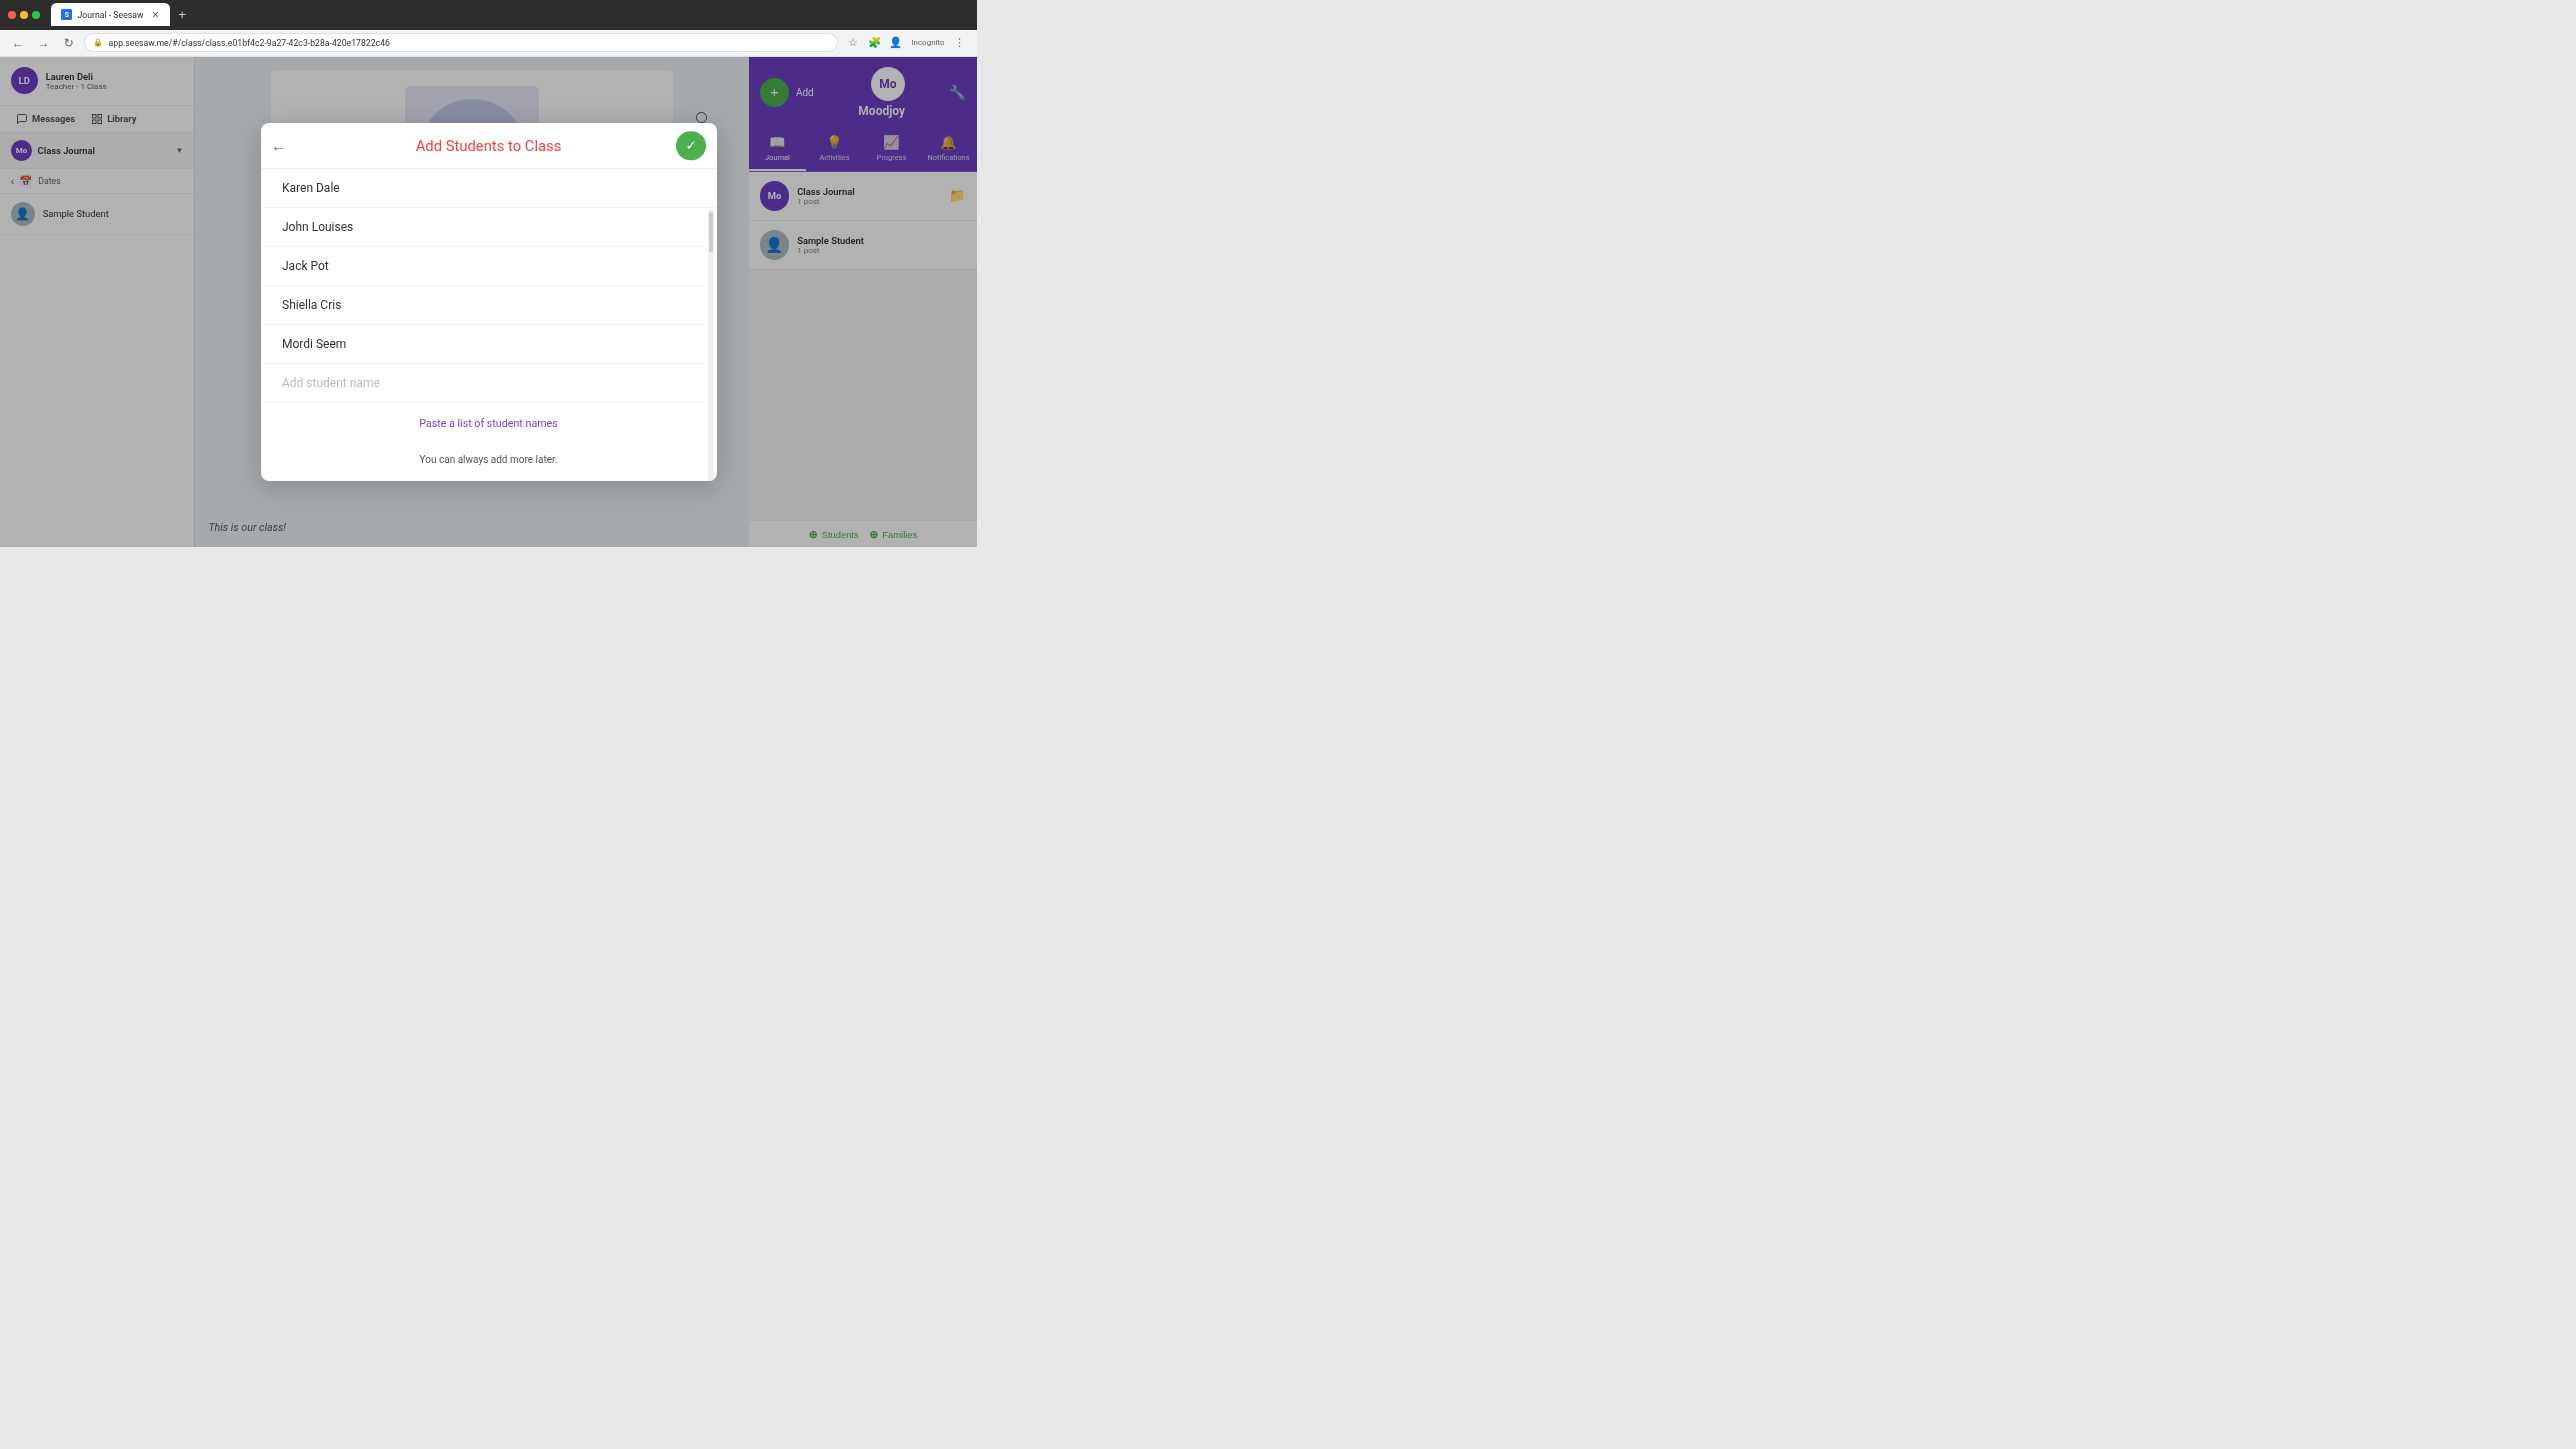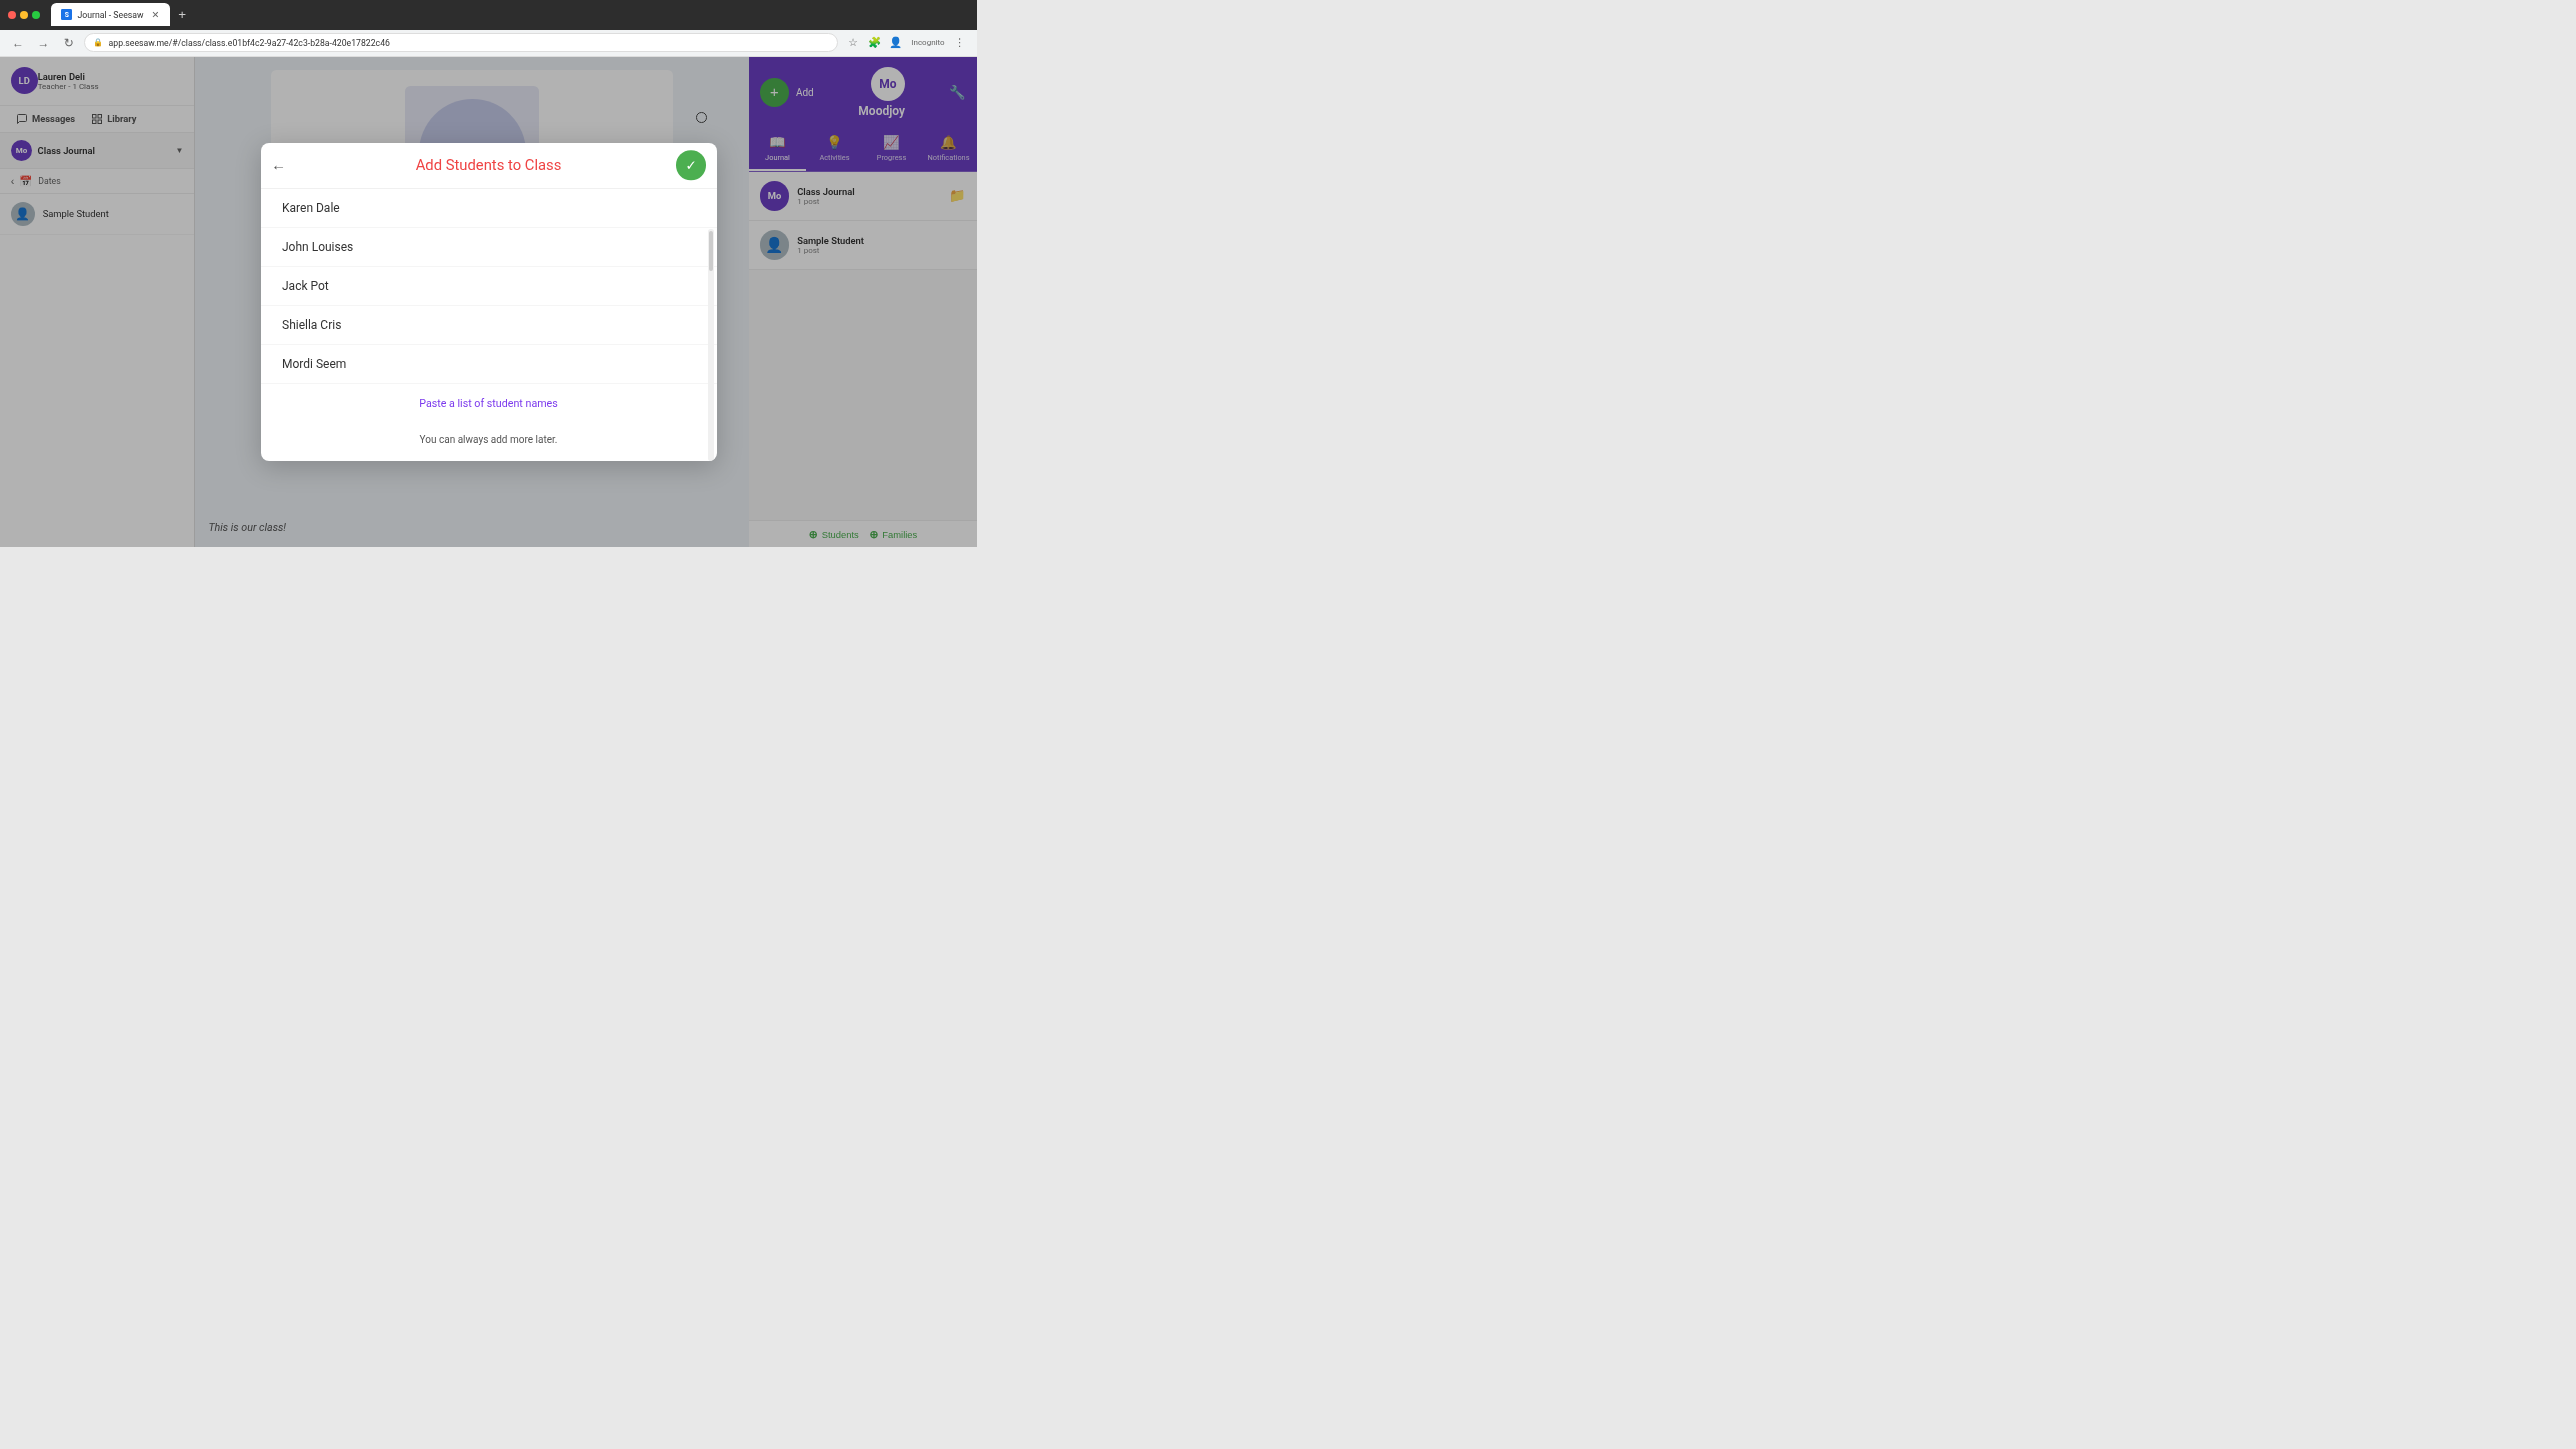--- a/index.html
+++ b/index.html
@@ -22,21 +22,21 @@
     .address-bar { flex: 1; background: #fff; border: 0.7px solid #ddd; border-radius: 13.4px; height: 19px; display: flex; align-items: center; padding: 0 8px; font-size: 8.7px; color: #333; gap: 5.4px; }
     .address-bar .lock { color: #555; font-size: 8px; }
     .nav-actions { display: flex; gap: 2.7px; align-items: center; }
     .nav-action-btn { background: none; border: none; color: #666; font-size: 10.7px; cursor: pointer; width: 19px; height: 19px; display: flex; align-items: center; justify-content: center; border-radius: 50%; }
 
     
     .app-container { display: flex; height: calc(547px - 56px); position: relative; }
 
     
     .sidebar { width: 195px; background: #fff; border-right: 0.7px solid #e0e0e0; display: flex; flex-direction: column; overflow: hidden; }
-    .sidebar-header { padding: 10.7px; border-bottom: 0.7px solid #f0f0f0; display: flex; align-items: center; }
+    .sidebar-header { padding: 10.7px; border-bottom: 0.7px solid #f0f0f0; display: flex; align-items: center; gap: 8px; }
     .avatar-ld { width: 27px; height: 27px; border-radius: 50%; background: #6c3fc5; display: flex; align-items: center; justify-content: center; color: white; font-weight: bold; font-size: 9.4px; flex-shrink: 0; }
     .user-info { display: flex; flex-direction: column; }
     .user-name { font-weight: 600; font-size: 9.4px; color: #333; }
     .user-role { font-size: 8px; color: #666; }
     .top-nav { display: flex; border-bottom: 0.7px solid #eee; padding: 0 8px; font-weight: bold; }
     .top-nav-item { display: flex; align-items: center; gap: 4px; padding: 6.7px 8px; color: #555; font-size: 9.4px; cursor: pointer; border-bottom: 1.3px solid transparent; }
     .top-nav-item svg { width: 12px; height: 12px; }
     .class-selector { display: flex; align-items: center; gap: 5.4px; padding: 6.7px 10.7px; background: #f8f8f8; border-bottom: 0.7px solid #eee; cursor: pointer; }
     .avatar-mo { width: 21.5px; height: 21.5px; border-radius: 50%; background: #6c3fc5; display: flex; align-items: center; justify-content: center; color: white; font-weight: bold; font-size: 8px; flex-shrink: 0; }
     .class-name { font-size: 9.4px; font-weight: 600; color: #333; flex: 1; }
@@ -280,20 +280,21 @@
         <div class="modal-scrollbar">
           <div class="modal-scrollbar-thumb"></div>
         </div>
 
         <div class="student-list">
           <div class="student-row">Karen Dale</div>
           <div class="student-row">John Louises</div>
           <div class="student-row">Jack Pot</div>
           <div class="student-row">Shiella Cris</div>
           <div class="student-row">Mordi Seem</div>
+          <div class="student-row placeholder">Add student name</div>
         </div>
 
         <a class="modal-link" href="#">Paste a list of student names</a>
 
         <div class="modal-footer-text">You can always add more later.</div>
       </div>
     </div>
   </div>
 
 </div>

